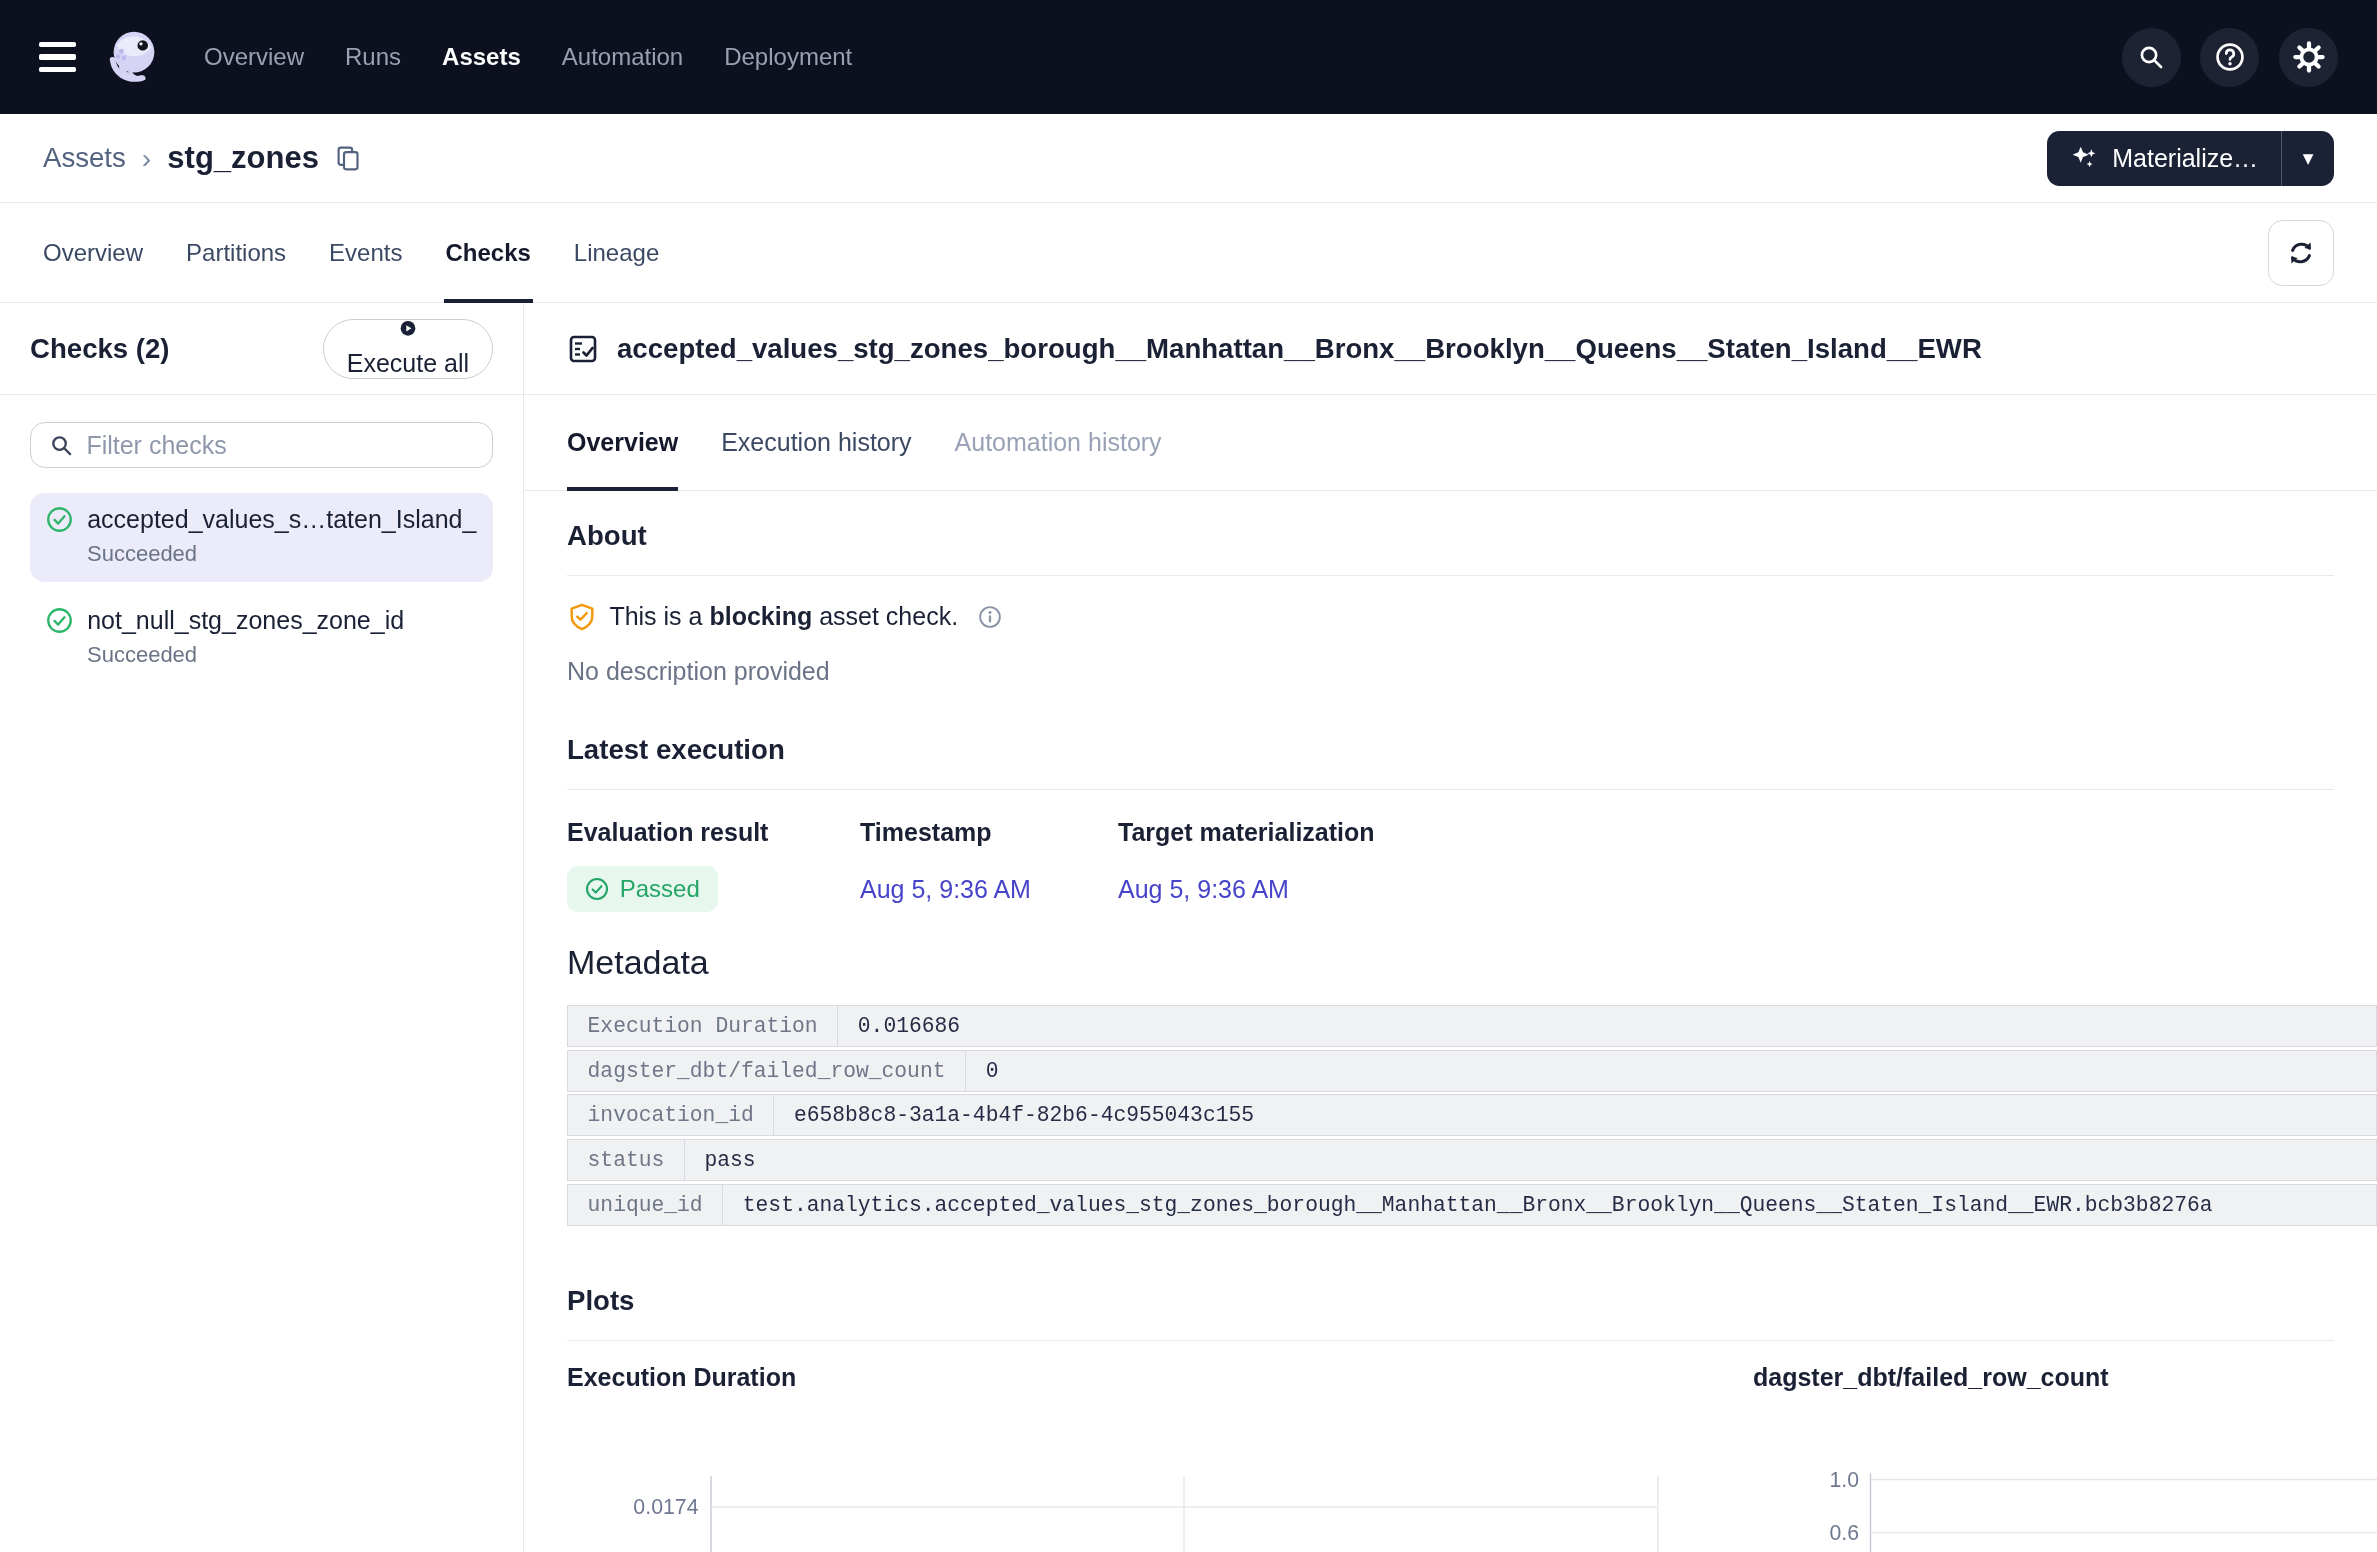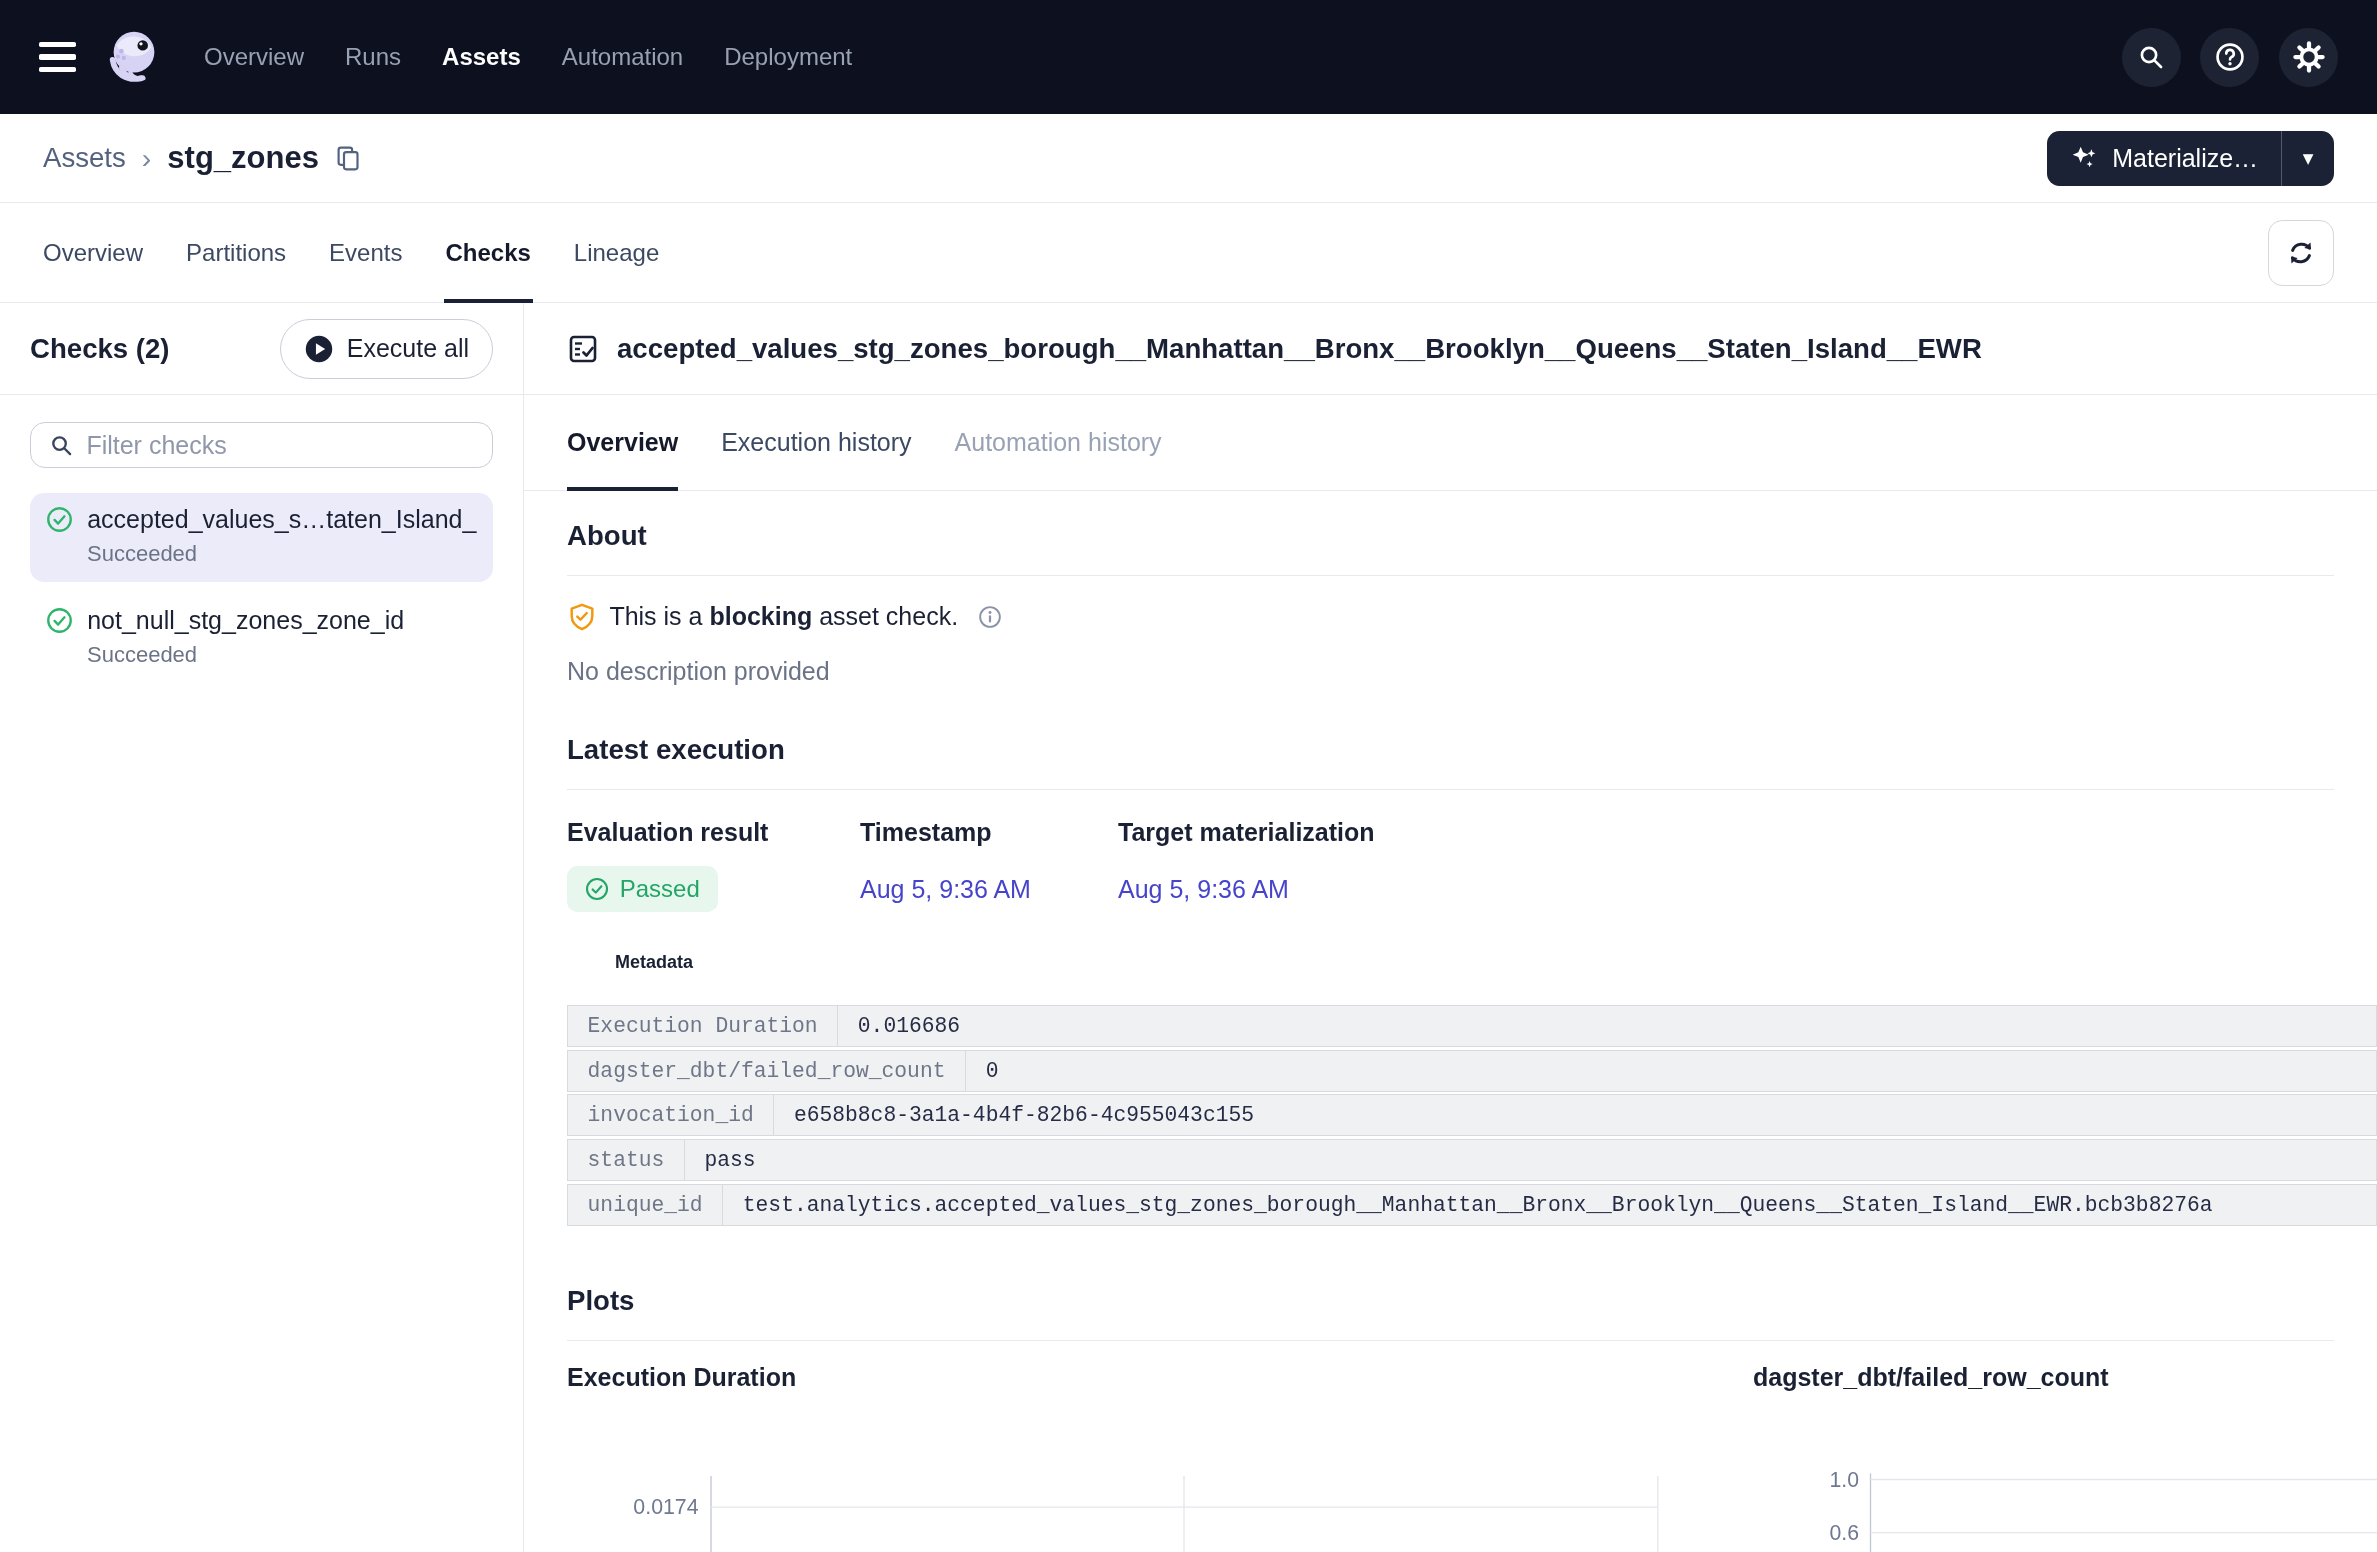--- a/index.html
+++ b/index.html
@@ -36,21 +36,21 @@
   .tab.active { color:#14192B; font-weight:700; }
   .tab.active::after { content:""; position:absolute; left:-1.8px; right:-1.8px; bottom:-0.9px; height:4.4px; background:#1A2036; }
   .refresh-btn { margin-left:auto; width:66px; height:66px; border:0.9px solid #D3D7DE; border-radius:14.2px; display:flex; align-items:center; justify-content:center; cursor:pointer; background:#fff; }
 
   
   .content { display:flex; height:1249px; }
 
   .sidebar { width:524px; border-right:0.9px solid #E7E9ED; flex:none; display:flex; flex-direction:column; }
   .sidebar-header { height:92px; border-bottom:0.9px solid #E7E9ED; display:flex; align-items:center; justify-content:space-between; padding:0 30px; }
   .sidebar-title { font-size:27.6px; font-weight:700; }
-  .exec-all { height:60px; border:0.9px solid #C9CED7; border-radius:888px; background:#fff; display:flex; align-items:center; gap:12.4px; padding:0 23px; cursor:pointer; }
+  .exec-all { height:60px; border:0.9px solid #C9CED7; border-radius:888px; background:#fff; display:flex; align-items:center; gap:12.4px; padding:0 23px; cursor:pointer;flex-direction:column; }
   .exec-all span { font-size:25px; color:#1B2134; }
   .sidebar-body { padding:27px 30px; }
   .filter-box { height:46px; border:0.9px solid #C9CED7; border-radius:15px; display:flex; align-items:center; gap:12.4px; padding:0 18px; background:#fff; }
   .filter-box input { border:none; outline:none; font-size:25px; flex:1; color:#1B2134; font-family:inherit; background:transparent; }
   .filter-box input::placeholder { color:#8F97AA; }
   .check-list { margin-top:25px; display:flex; flex-direction:column; gap:12px; }
   .check-item { border-radius:14.2px; padding:12.4px 16px 14.2px; cursor:pointer; }
   .check-item.selected { background:#ECEBFA; }
   .ci-head { display:flex; align-items:center; gap:14.2px; }
   .ci-name { font-size:25px; color:#1B2134; white-space:nowrap; overflow:hidden; flex:1; }
@@ -76,21 +76,21 @@
 
   .h-latest { margin-top:48px; }
   .exec-grid { margin-top:27px; display:flex; }
   .eg-col1 { width:293px; } .eg-col2 { width:258px; }
   .eg-head { font-size:25px; font-weight:700; height:30px; line-height:30px; }
   .eg-val { margin-top:19.6px; }
   .badge-pass { display:inline-flex; align-items:center; gap:10.7px; height:46px; padding:0 18px; border-radius:10.7px; background:#E7F7EE; }
   .badge-pass span { font-size:24px; color:#23A566; font-weight:500; }
   .time-link { font-size:25px; color:#4744CB; cursor:pointer; line-height:46px; }
 
-  .h-meta { margin-top:34px; font-size:18px; font-weight:700; line-height:32px;margin-left:48px; }
+  .h-meta { margin-top:34px; font-size:34px; font-weight:400; line-height:32px; }
   .meta-table { margin-top:27px; margin-right:-43px; font-family:"Liberation Mono","DejaVu Sans Mono",monospace; font-size:21.3px; }
   .mrow { display:flex; background:#F0F1F3; border:0.9px solid #D8DADF; height:42px; line-height:40px; }
   .mrow + .mrow { margin-top:2.7px; }
   .mkey { padding:0 19.6px; border-right:0.9px solid #D8DADF; color:#6E7687; white-space:nowrap; }
   .mval { padding:0 19.6px; color:#262C45; flex:1; white-space:nowrap; overflow:hidden; }
 
   .h-plots { margin-top:59px; }
   .charts-row { margin-top:21.3px; display:flex; }
   .chart-left { width:1186px; flex:none; }
   .chart-right { flex:1; margin-right:-43px; }

